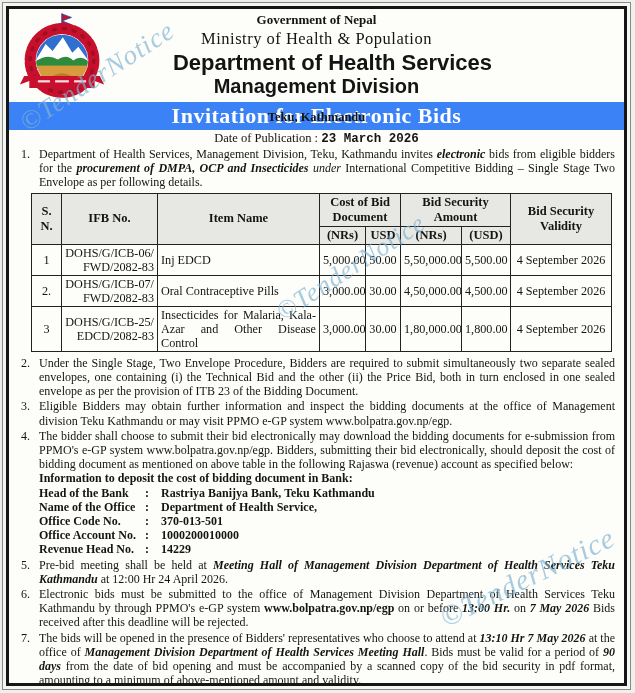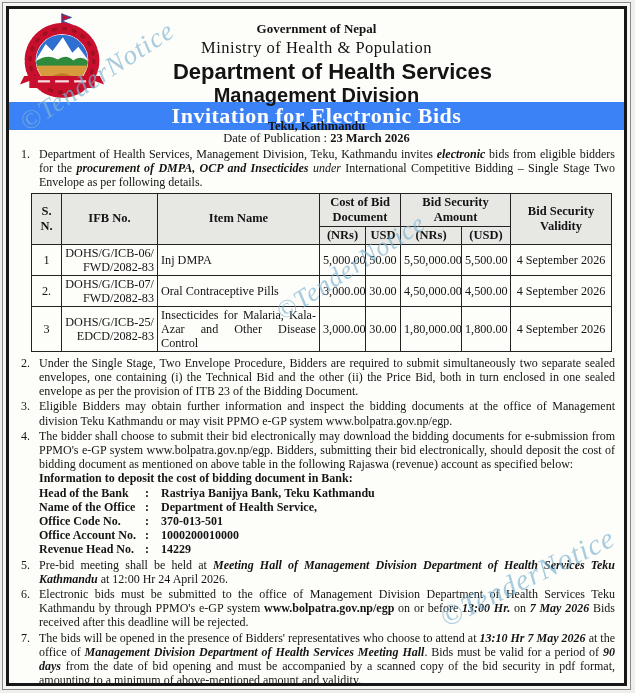--- a/index.html
+++ b/index.html
@@ -3,30 +3,30 @@
 <meta charset="utf-8">
 <style>
   html,body{margin:0;padding:0;}
   body{width:635px;height:693px;background:#efefec;position:relative;overflow:hidden;
        font-family:"Liberation Serif",serif;color:#141414;}
   .outer{position:absolute;left:2px;top:2px;width:627px;height:686px;border:1px solid #8a8a8a;background:#f6f6f3;}
   .frame{position:absolute;left:3px;top:3px;right:3px;bottom:3px;border:3px solid #161616;background:#fdfdfa;overflow:hidden;}
   
   .doc-header{position:relative;height:93px;text-align:center;}
   .emblem{position:absolute;left:10px;top:3px;}
-  .h-gov{font-size:13px;font-weight:bold;padding-top:12px;}
+  .h-gov{font-size:13px;font-weight:bold;padding-top:3px;}
   .h-ministry{font-size:16.5px;font-weight:normal;letter-spacing:.5px;margin-top:1px;}
   .h-dept{font-family:"Liberation Sans",sans-serif;font-size:22px;font-weight:bold;margin-top:1px;margin-left:32px;}
   .h-div{font-family:"Liberation Sans",sans-serif;font-size:20px;font-weight:bold;margin-top:-1px;}
   .h-loc{font-size:12.5px;font-weight:bold;margin-top:12px;}
   
   .banner{background:#3b82f6;color:#ffffff;text-align:center;height:28px;line-height:28px;
           font-size:22px;font-weight:bold;letter-spacing:.5px;}
   .pubdate{text-align:center;font-size:12.5px;height:17px;line-height:17px;}
-  .pubdate b{font-weight:bold;}
+  .pubdate b{font-weight:bold;font-family:Liberation Mono, monospace;}
   
   .doc-body{padding:0 9px 0 4px;font-size:12px;line-height:14.2px;}
   .li{display:flex;margin:0 0 1px 0;}
   .num{flex:none;width:26px;padding-left:8px;box-sizing:border-box;}
   .content{flex:1;text-align:justify;}
   .sg-b{font-weight:bold;}
   .sg-i{font-style:italic;}
   
   table.bidtable{border-collapse:collapse;table-layout:fixed;width:580px;margin:3px 0 3px -8px;}
   .bidtable th,.bidtable td{border:1px solid #222;overflow:hidden;}
@@ -127,21 +127,21 @@
                   <th>USD</th>
                   <th>(NRs)</th>
                   <th>(USD)</th>
                 </tr>
               </thead>
               <tbody>
                 <tr>
                   <td class="td-c">1</td>
                   <td class="td-pre">DOHS/G/ICB-06/
 FWD/2082-83</td>
-                  <td class="td-item">Inj DMPA</td>
+                  <td class="td-item">Inj EDCD</td>
                   <td class="td-c">5,000.00</td>
                   <td class="td-c">50.00</td>
                   <td class="td-c">5,50,000.00</td>
                   <td class="td-c">5,500.00</td>
                   <td class="td-c">4 September 2026</td>
                 </tr>
                 <tr>
                   <td class="td-c">2.</td>
                   <td class="td-pre">DOHS/G/ICB-07/
 FWD/2082-83</td>

